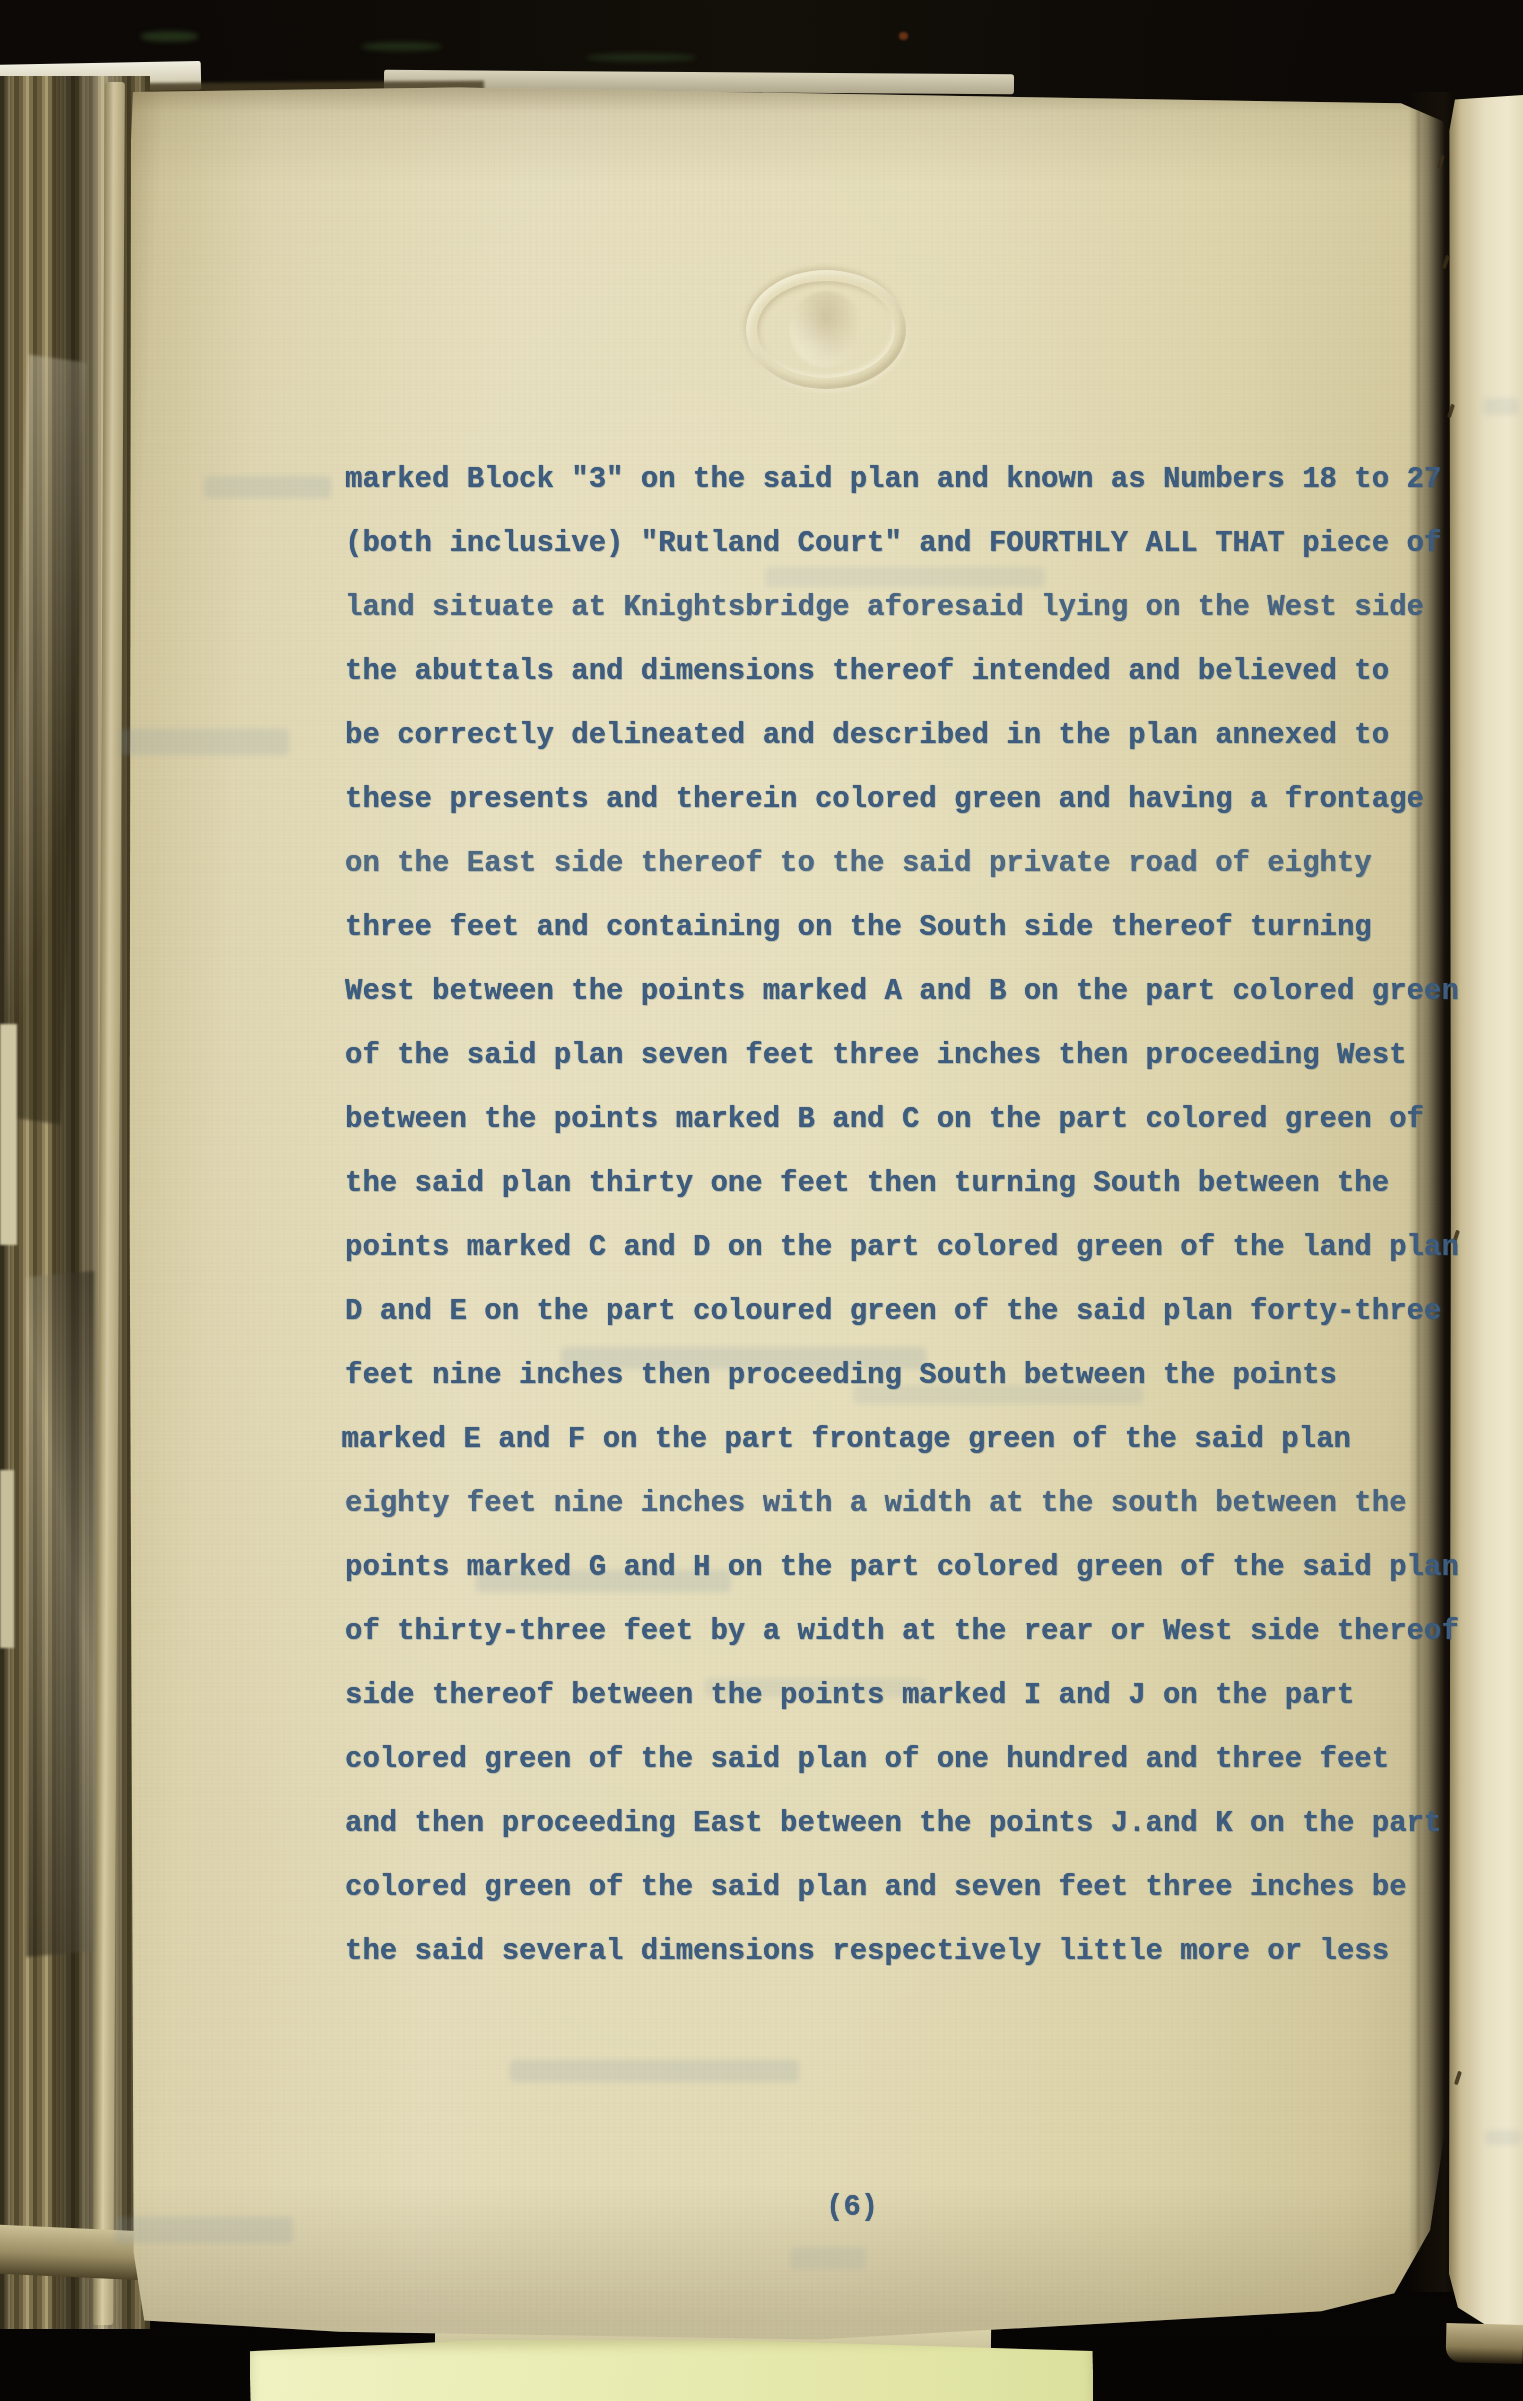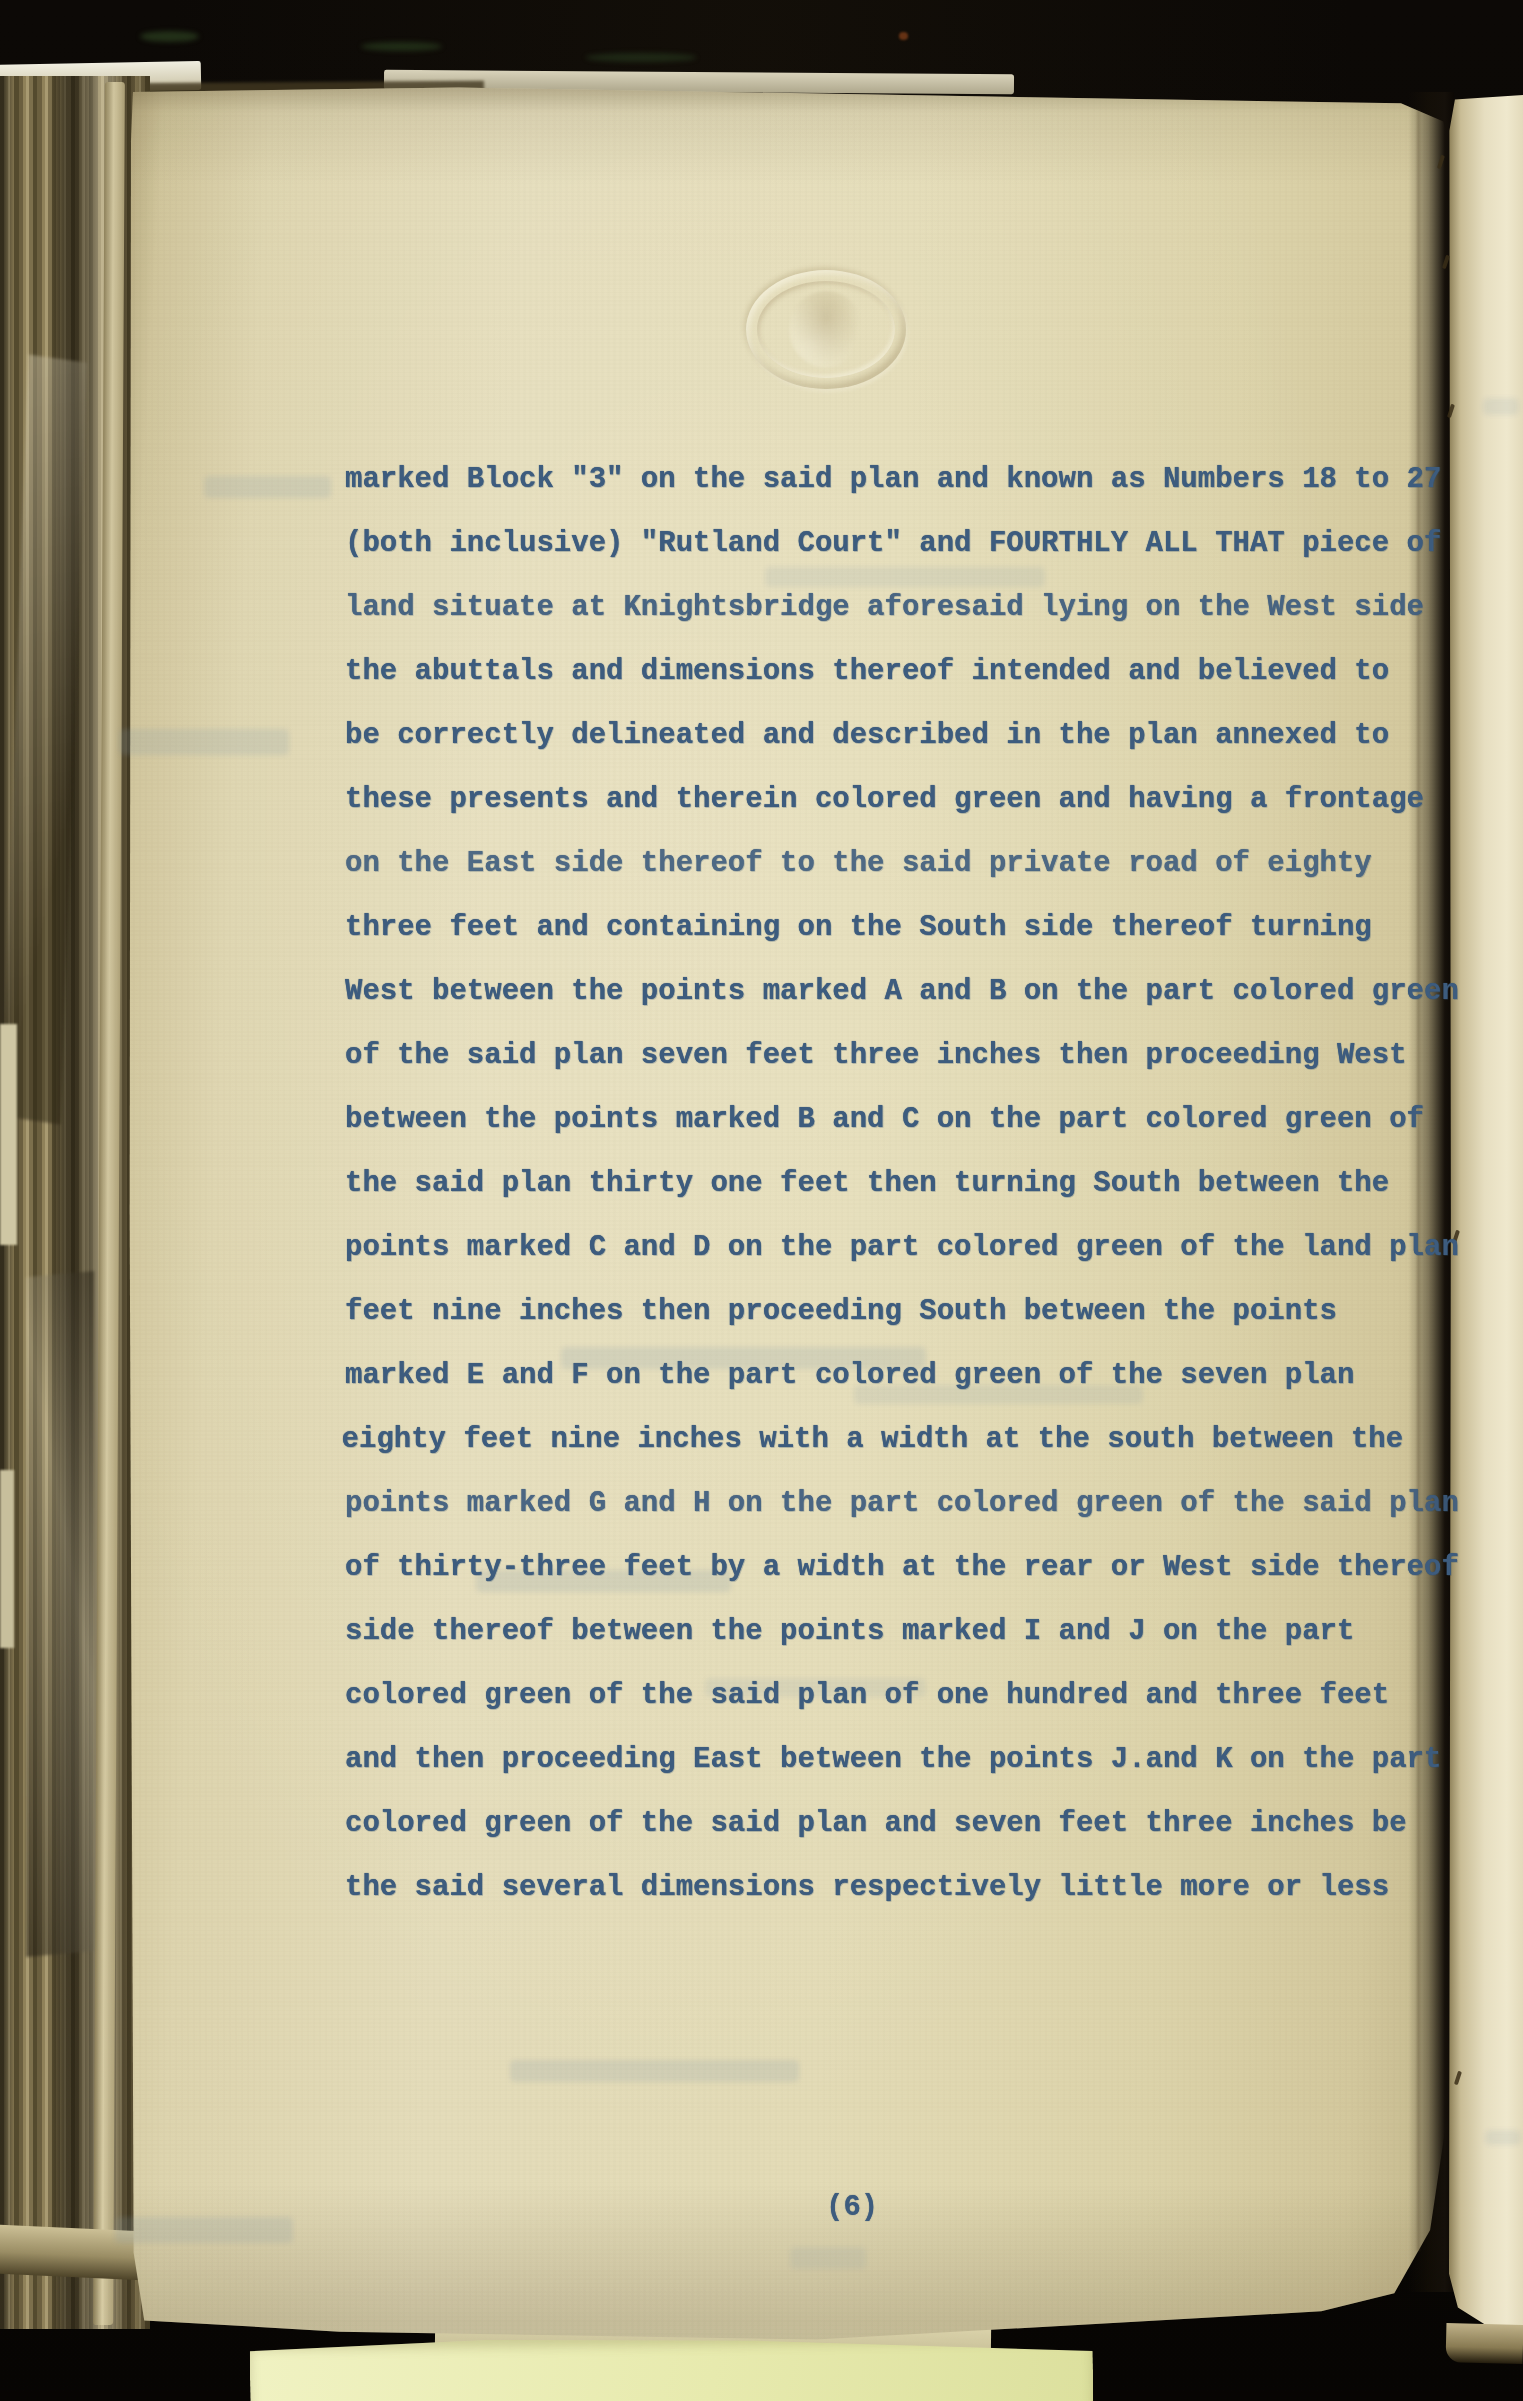--- a/index.html
+++ b/index.html
@@ -191,22 +191,23 @@
     <div class="tw-line">the abuttals and dimensions thereof intended and believed to</div>
     <div class="tw-line">be correctly delineated and described in the plan annexed to</div>
     <div class="tw-line">these presents and therein colored green and having a frontage</div>
     <div class="tw-line">on the East side thereof to the said private road of eighty</div>
     <div class="tw-line">three feet and containing on the South side thereof turning</div>
     <div class="tw-line">West between the points marked A and B on the part colored green</div>
     <div class="tw-line">of the said plan seven feet three inches then proceeding West</div>
     <div class="tw-line">between the points marked B and C on the part colored green of</div>
     <div class="tw-line">the said plan thirty one feet then turning South between the</div>
     <div class="tw-line">points marked C and D on the part colored green of the land plan</div>
+    <div class="tw-line">D and E on the part coloured green of the said plan forty-three</div>
     <div class="tw-line">feet nine inches then proceeding South between the points</div>
-    <div class="tw-line">marked E and F on the part colored green of the seven plan</div>
+    <div class="tw-line">marked E and F on the part frontage green of the said plan</div>
     <div class="tw-line">eighty feet nine inches with a width at the south between the</div>
     <div class="tw-line">points marked G and H on the part colored green of the said plan</div>
     <div class="tw-line">of thirty-three feet by a width at the rear or West side thereof</div>
     <div class="tw-line">side thereof between the points marked I and J on the part</div>
     <div class="tw-line">colored green of the said plan of one hundred and three feet</div>
     <div class="tw-line">and then proceeding East between the points J.and K on the part</div>
     <div class="tw-line">colored green of the said plan and seven feet three inches be</div>
     <div class="tw-line">the said several dimensions respectively little more or less</div>
   </div>
 

